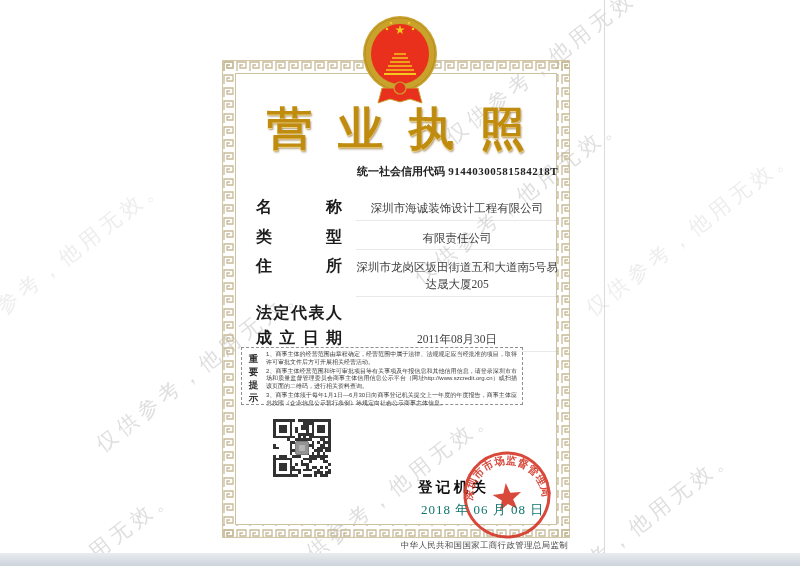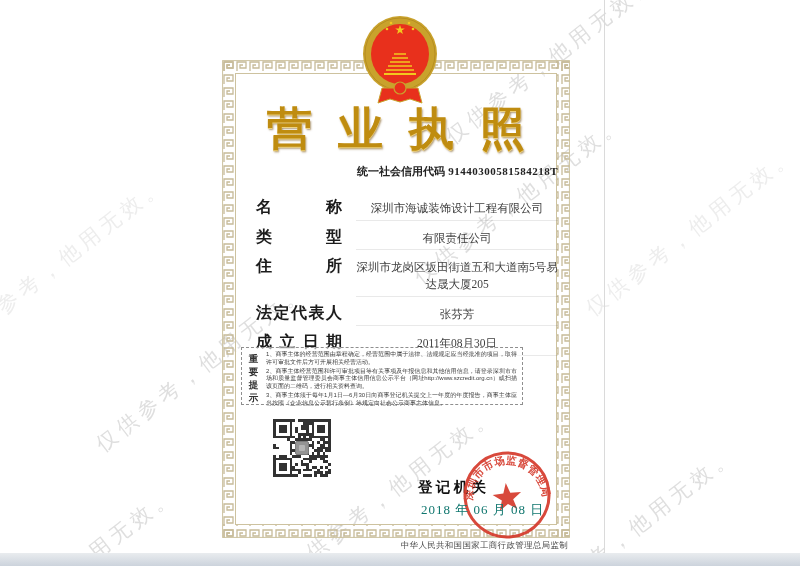--- a/index.html
+++ b/index.html
@@ -144,21 +144,20 @@
     <div class="frow">
       <div class="flabel">类型</div>
       <div class="fvalue">有限责任公司</div>
     </div>
     <div class="frow">
       <div class="flabel">住所</div>
       <div class="fvalue">深圳市龙岗区坂田街道五和大道南5号易达晟大厦205</div>
     </div>
     <div class="frow">
       <div class="flabel">法定代表人</div>
-      <div class="fvalue">张芬芳</div>
     </div>
     <div class="frow">
       <div class="flabel">成立日期</div>
       <div class="fvalue">2011年08月30日</div>
     </div>
   </div>
 
   <div class="notice">
     <div class="notice-label">
       <span>重</span>

